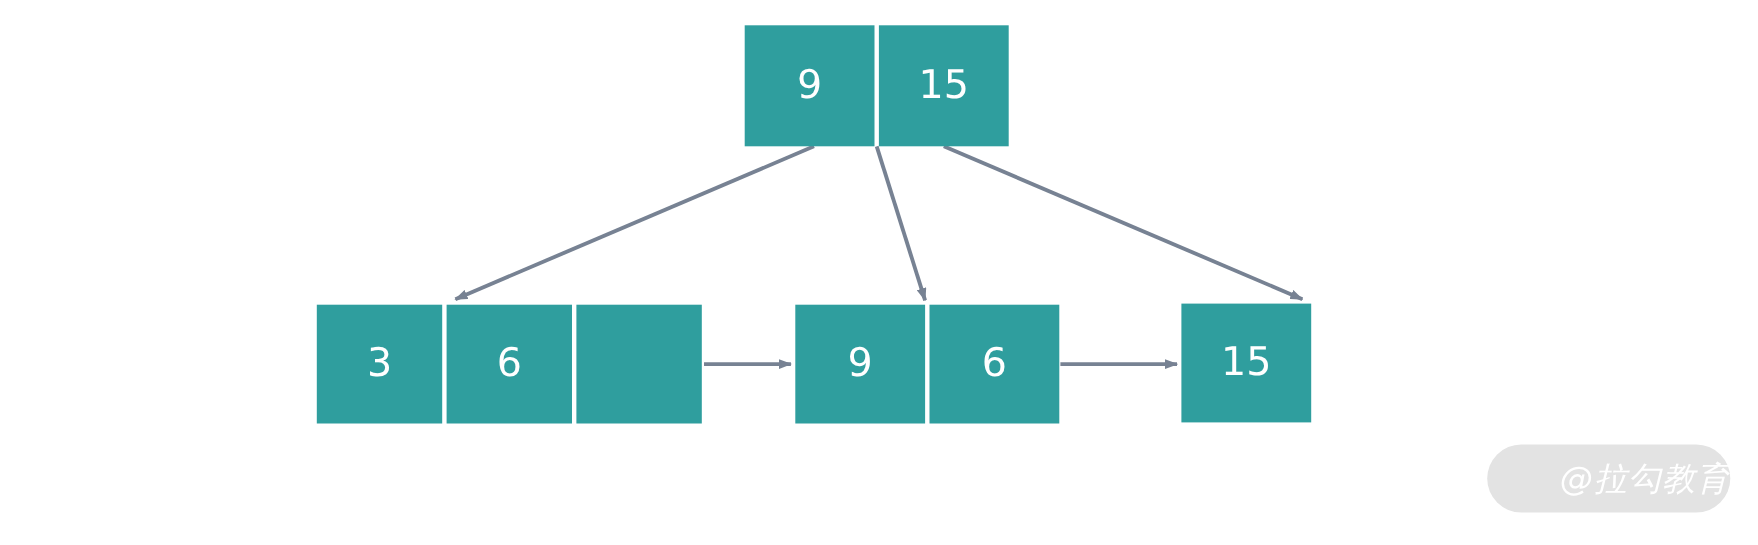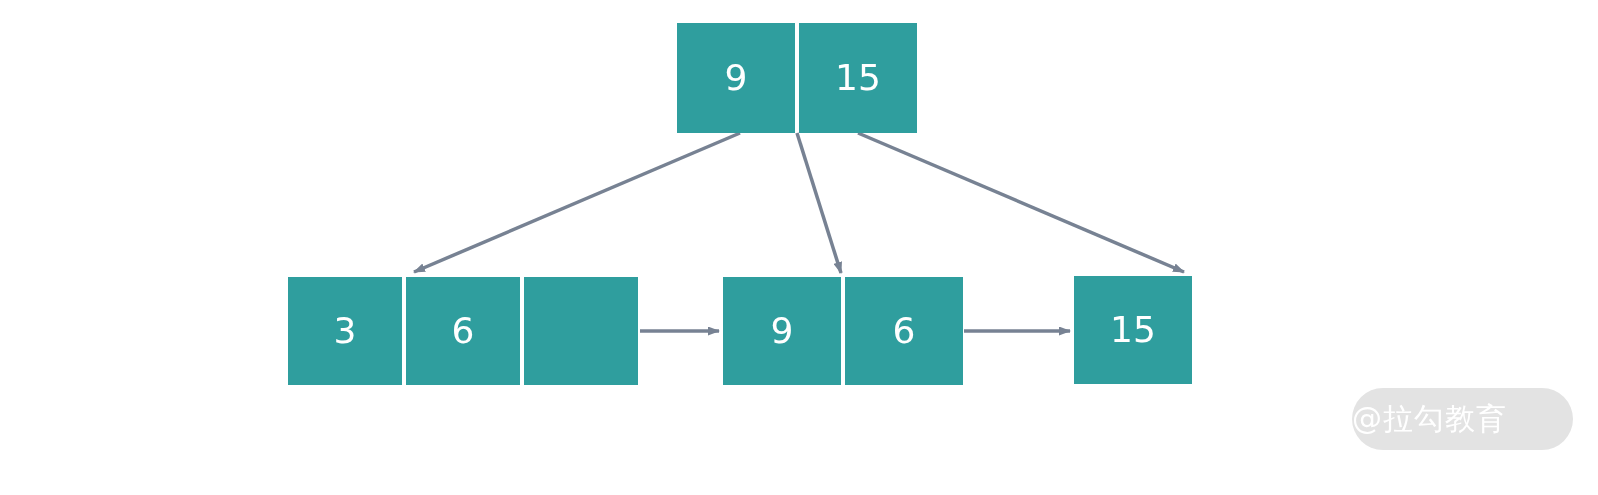--- a/index.html
+++ b/index.html
@@ -35,30 +35,31 @@
   .node-root .cell { width: 118px; height: 110px; }
   .node-leaf .cell { height: 108px; }
   .node-leaf-1 { left: 288px; top: 277px; }
   .node-leaf-1 .cell { width: 114px; }
   .node-leaf-2 { left: 723px; top: 277px; }
   .node-leaf-2 .cell { width: 118px; }
   .node-leaf-3 { left: 1074px; top: 276px; }
   .node-leaf-3 .cell { width: 118px; }
   .watermark {
     position: absolute;
-    left: 1352px; top: 388px;
+    left: 1352px; top: 404px;
     width: 221px; height: 62px;
     background: #E3E3E3;
     border-radius: 31px;
     color: #ffffff;
     font-size: 30px;
     letter-spacing: 1px;
     display: flex;
     align-items: center;
-    justify-content: flex-start;
+    justify-content: flex-end;
+    font-style: italic;
   }
 </style>
 </head>
 <body>
 
 <div class="canvas">
 
   <svg class="arrows-layer" viewBox="0 0 1598 495" xmlns="http://www.w3.org/2000/svg">
     <defs>
       <marker id="arrowhead" viewBox="0 0 12 9" refX="11" refY="4.5" markerWidth="12" markerHeight="9" markerUnits="userSpaceOnUse" orient="auto">

